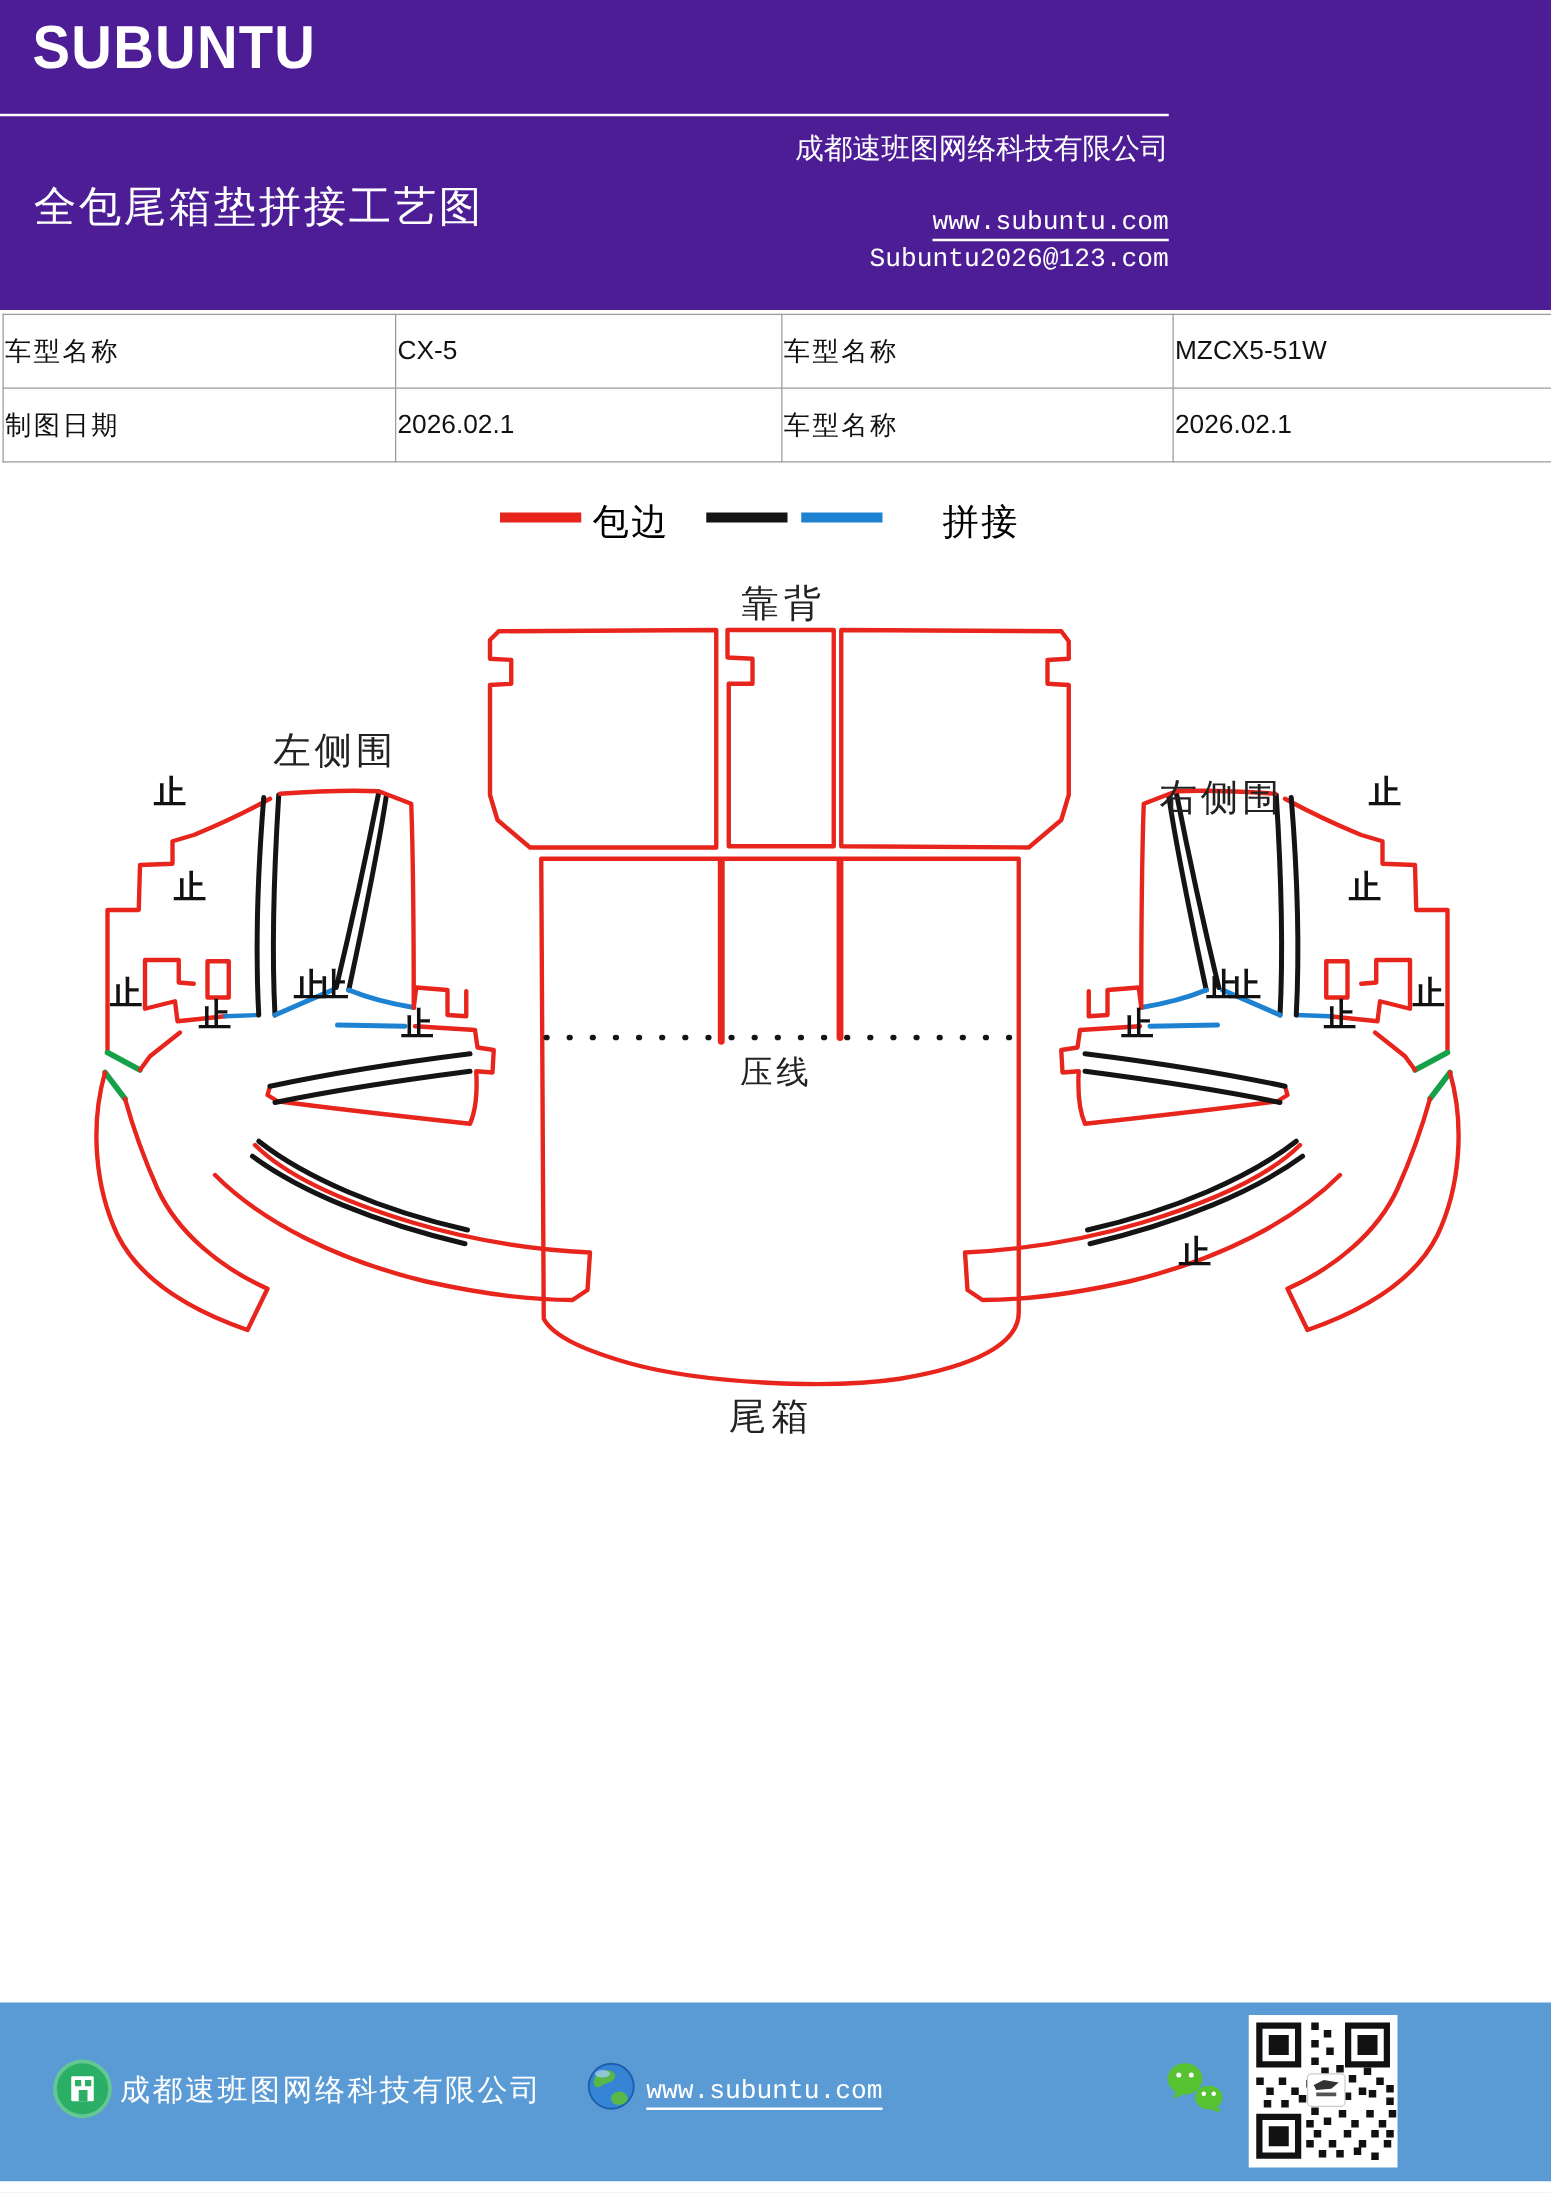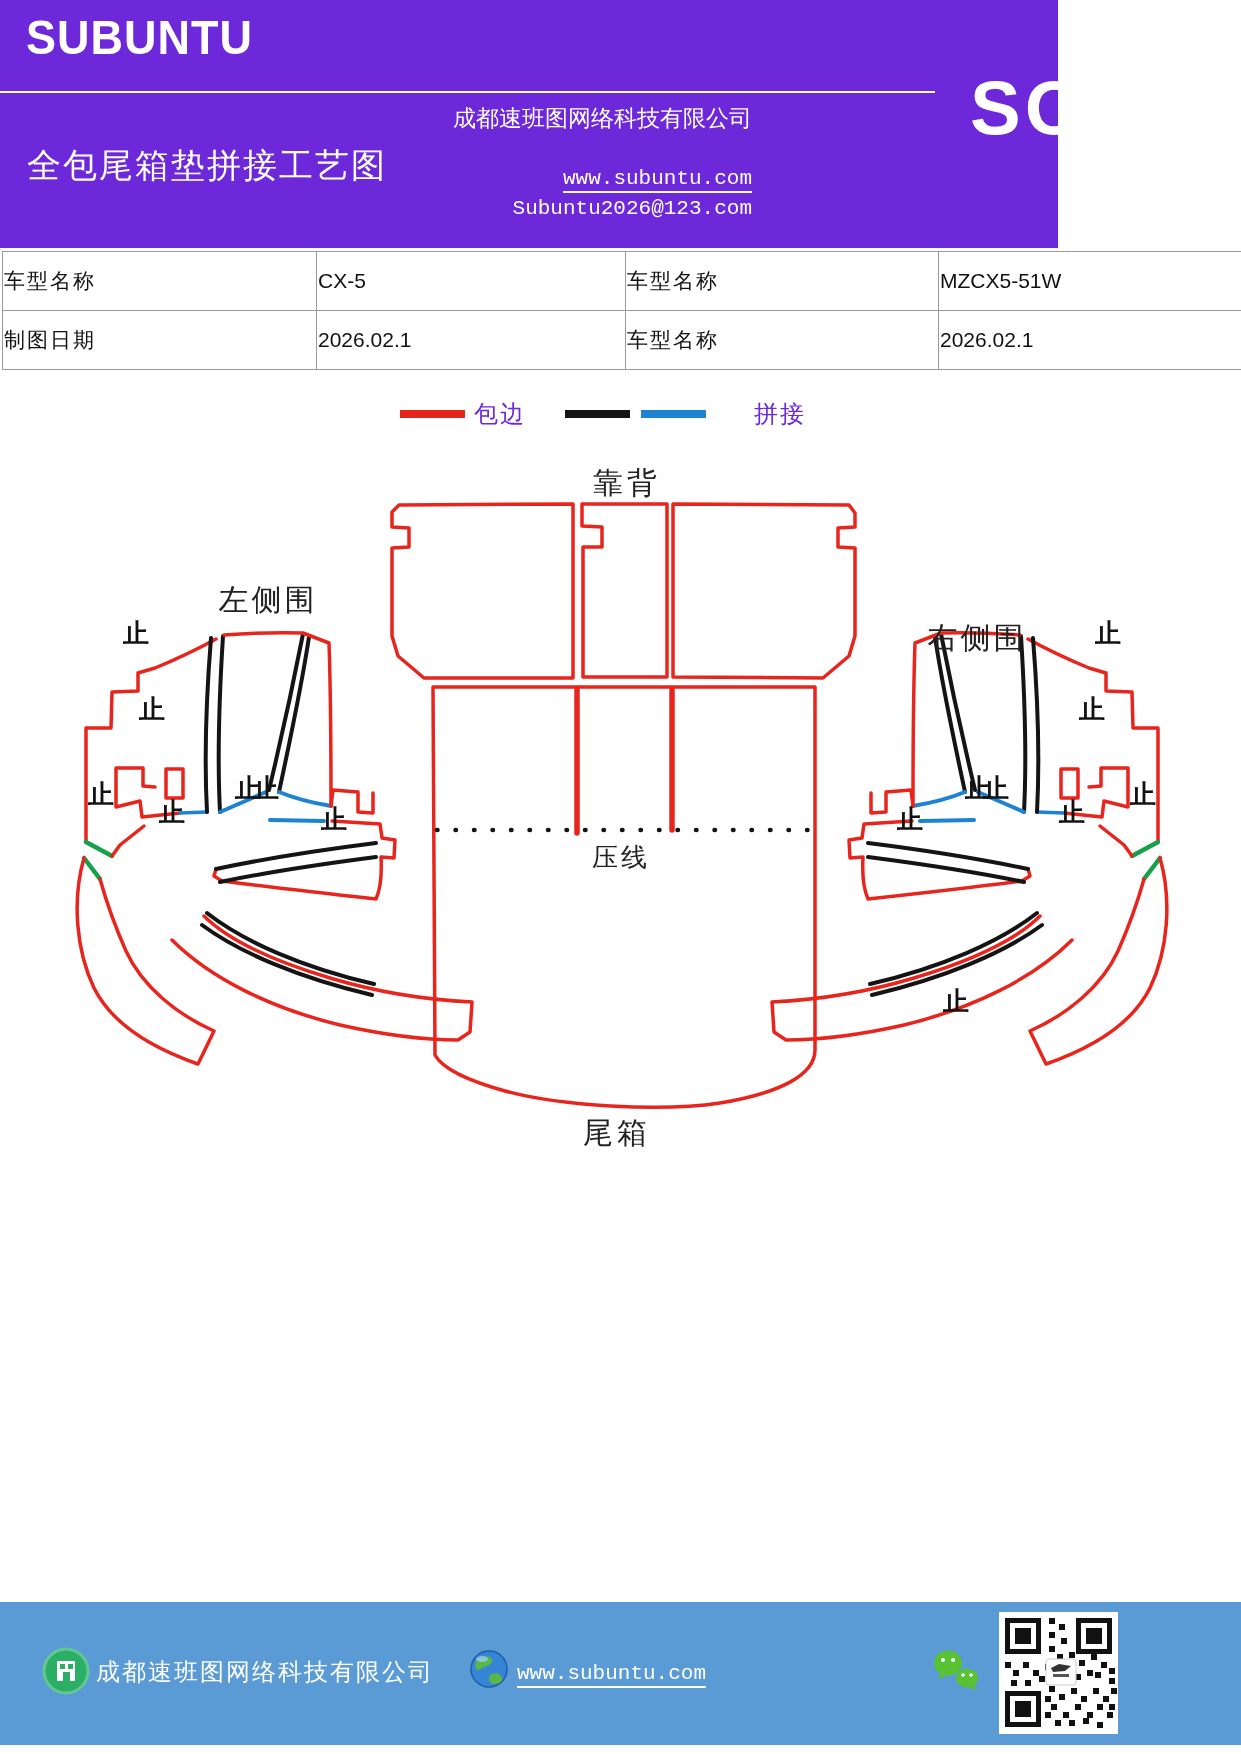--- a/index.html
+++ b/index.html
@@ -1,37 +1,37 @@
 <!DOCTYPE html>
 <html><head>
 <meta charset="utf-8">
 <style>
   html,body{margin:0;padding:0;background:#e9e9e9;}
   .page{position:relative;width:1241px;height:1754px;background:#ffffff;overflow:hidden;
         font-family:"Liberation Sans",sans-serif;margin:0 auto;}
   
-  .header{position:absolute;top:0;left:0;width:1058px;height:248px;background:#6d28d9;color:#fff;}
+  .header{position:absolute;top:0;left:0;width:1241px;height:248px;background:#4c1d95;color:#fff;}
   .brand{position:absolute;top:10px;left:26px;font-size:45px;font-weight:bold;letter-spacing:1px;
          font-family:"Liberation Sans",sans-serif;transform:scaleY(1.08);transform-origin:top left;}
   .header-rule{position:absolute;top:91px;left:0;width:935px;height:2px;background:#ffffff;}
   .header-company{position:absolute;top:103px;right:306px;font-size:23px;font-family:"Liberation Serif",serif;}
   .doc-title{position:absolute;top:143px;left:27px;font-size:34px;font-weight:400;
              font-family:"Liberation Serif",serif;letter-spacing:2px;}
   .sop{position:absolute;top:64px;left:970px;font-size:76px;font-weight:bold;letter-spacing:4px;}
   .header-web{position:absolute;top:167px;right:306px;font-size:21px;
               font-family:"Liberation Mono",monospace;border-bottom:2px solid #fff;padding-bottom:1px;}
   .header-mail{position:absolute;top:197px;right:306px;font-size:21px;font-family:"Liberation Mono",monospace;}
   
   .info-table{position:absolute;top:251px;left:2px;width:1237px;border-collapse:collapse;table-layout:fixed;}
   .info-table td{border:1px solid #9a9a9a;height:56px;text-align:left;vertical-align:middle;
                  font-size:21px;color:#111;}
   .info-table td.lbl{font-family:"Liberation Serif",serif;letter-spacing:2px;}
   
   .legend-swatch{position:absolute;height:8px;width:65px;top:410px;}
-  .legend-label{position:absolute;top:398px;font-size:24px;color:#6d28d9;
+  .legend-label{position:absolute;top:398px;font-size:29px;color:#000000;
                 font-family:"Liberation Serif",serif;letter-spacing:2px;}
   
   .footer{position:absolute;top:1602px;left:0;width:1241px;height:143px;background:#5b9bd5;}
   .footer-company{position:absolute;top:1656px;left:96px;font-size:24px;color:#fff;
                   font-family:"Liberation Serif",serif;letter-spacing:2px;}
   .footer-web{position:absolute;top:1662px;left:517px;font-size:21px;color:#fff;
               font-family:"Liberation Mono",monospace;border-bottom:2px solid #fff;padding-bottom:1px;}
   
   .overlay{position:absolute;top:0;left:0;width:1241px;height:1754px;pointer-events:none;z-index:5;}
   .dlabel{font-family:"Liberation Serif",serif;fill:#222;}
@@ -40,21 +40,20 @@
 </head>
 <body>
 
 <div class="page">
 
   <div class="header">
     <div class="brand">SUBUNTU</div>
     <div class="header-rule"></div>
     <div class="header-company">成都速班图网络科技有限公司</div>
     <div class="doc-title">全包尾箱垫拼接工艺图</div>
-    <div class="sop">SOP</div>
     <div class="header-web">www.subuntu.com</div>
     <div class="header-mail">Subuntu2026@123.com</div>
   </div>
 
   <table class="info-table">
     <tbody>
         <tr>
       <td class="lbl" style="width:311px">车型名称</td>
       <td style="width:306px">CX-5</td>
       <td class="lbl" style="width:310px">车型名称</td>

